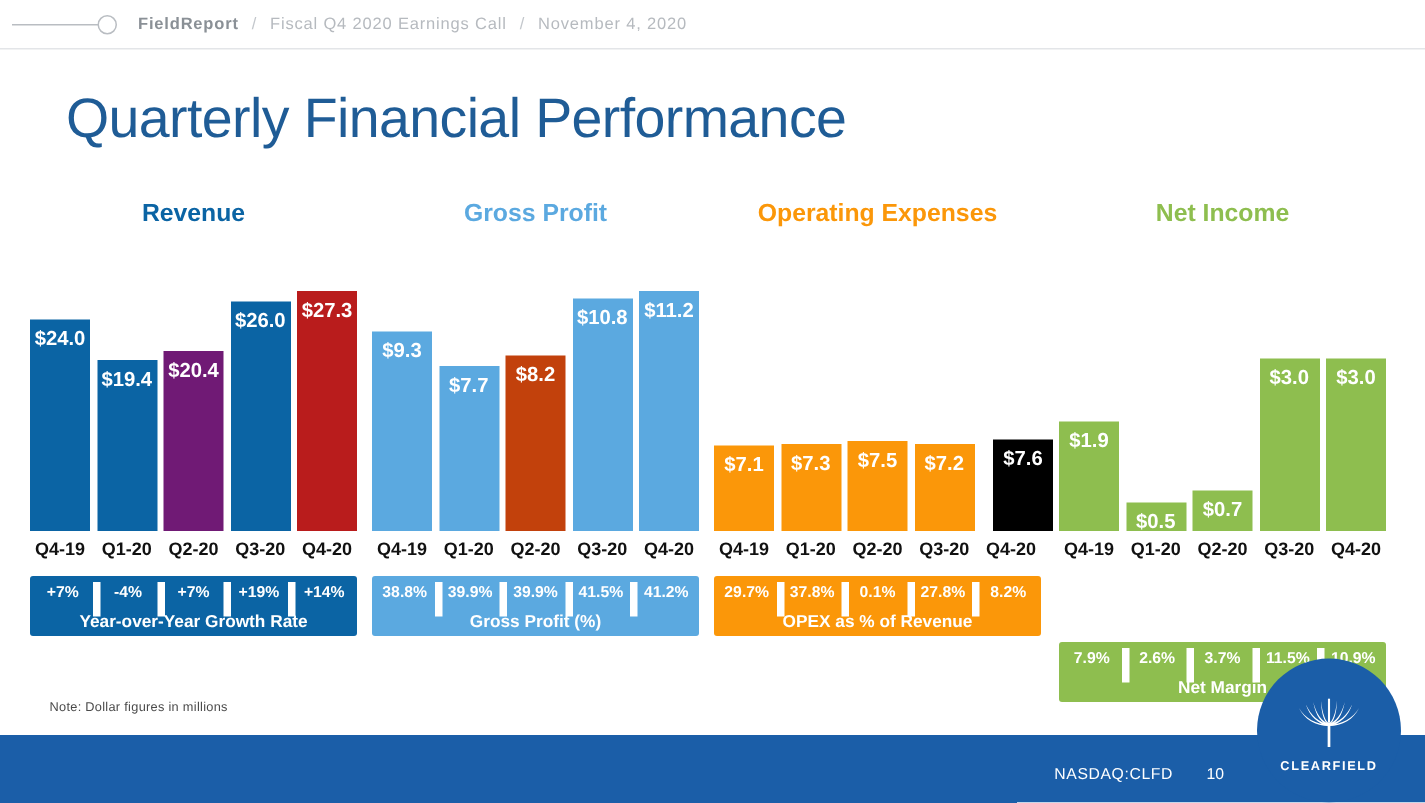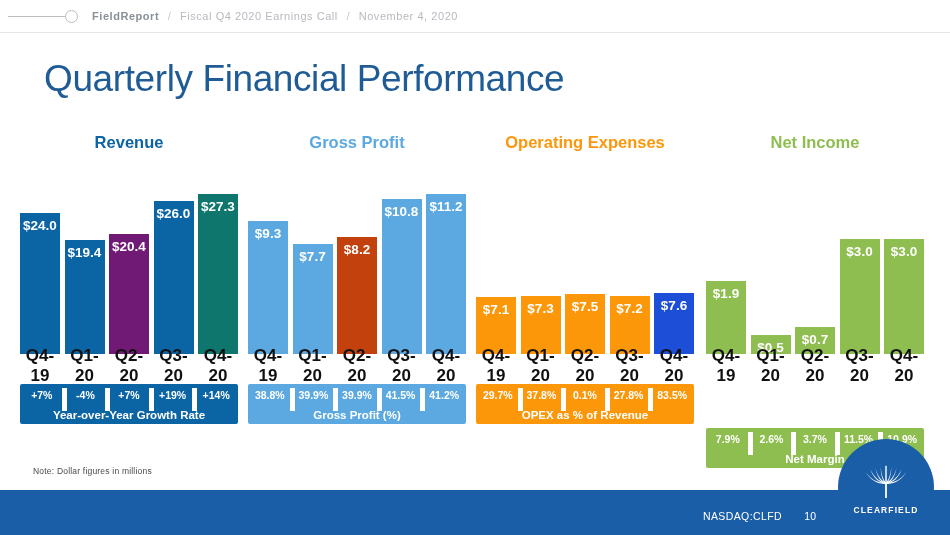--- a/index.html
+++ b/index.html
@@ -56,21 +56,21 @@
   .bar-label {
     position: absolute; top: 5px; left: 0; right: 0; text-align: center;
     color: #ffffff; font-size: 13.5px; font-weight: bold; white-space: nowrap;
   }
 
   .axis {
     position: absolute; left: 0; right: 0; top: 224px; height: 20px;
     display: flex; justify-content: space-between; align-items: center;
   }
   .axis-tick {
-    width: 40px; text-align: center; font-size: 17px; font-weight: bold; color: #111;
+    width: 40px; text-align: center; font-size: 12px; font-weight: bold; color: #111;
   }
 
   
   .strip {
     position: absolute; left: 0; right: 0; top: 252px; height: 40px;
     border-radius: 2px; overflow: hidden;
   }
   .strip-vals {
     position: absolute; left: 0; right: 0; top: 0; height: 22px;
     display: flex; justify-content: space-between; align-items: center;
@@ -154,21 +154,21 @@
             <div class="bar" style="height: 68%; background: #701a75;">
               <div class="bar-label">$20.4</div>
             </div>
           </div>
           <div class="bar-col">
             <div class="bar" style="height: 86.6667%; background: rgb(11, 100, 164);">
               <div class="bar-label">$26.0</div>
             </div>
           </div>
           <div class="bar-col">
-            <div class="bar" style="height: 91%; background: #0f766e;">
+            <div class="bar" style="height: 91%; background: #b91c1c;">
               <div class="bar-label">$27.3</div>
             </div>
           </div>
         </div>
       <div class="axis">
           <div class="axis-tick">Q4-19</div>
           <div class="axis-tick">Q1-20</div>
           <div class="axis-tick">Q2-20</div>
           <div class="axis-tick">Q3-20</div>
           <div class="axis-tick">Q4-20</div>
@@ -250,39 +250,39 @@
             <div class="bar" style="height: 34.0909%; background: rgb(251, 151, 9);">
               <div class="bar-label">$7.5</div>
             </div>
           </div>
           <div class="bar-col">
             <div class="bar" style="height: 32.7273%; background: rgb(251, 151, 9);">
               <div class="bar-label">$7.2</div>
             </div>
           </div>
           <div class="bar-col">
-            <div class="bar" style="height: 34.5455%; background: #1d4ed8;">
+            <div class="bar" style="height: 34.5455%; background: #000000; margin-left: 8px;">
               <div class="bar-label">$7.6</div>
             </div>
           </div>
         </div>
       <div class="axis">
           <div class="axis-tick">Q4-19</div>
           <div class="axis-tick">Q1-20</div>
           <div class="axis-tick">Q2-20</div>
           <div class="axis-tick">Q3-20</div>
           <div class="axis-tick">Q4-20</div>
         </div>
       <div class="strip" style="background: rgb(251, 151, 9);">
         <div class="strip-vals">
             <div class="strip-val">29.7%</div>
             <div class="strip-val">37.8%</div>
             <div class="strip-val">0.1%</div>
             <div class="strip-val">27.8%</div>
-            <div class="strip-val">83.5%</div>
+            <div class="strip-val">8.2%</div>
           </div>
         <div class="strip-name">OPEX as % of Revenue</div>
       </div>
     </div>
 
     <div class="panel p3">
       <div class="panel-title" style="color: rgb(142, 190, 79);">Net Income</div>
       <div class="plot">
           <div class="bar-col">
             <div class="bar" style="height: 41.3043%; background: rgb(142, 190, 79);">

